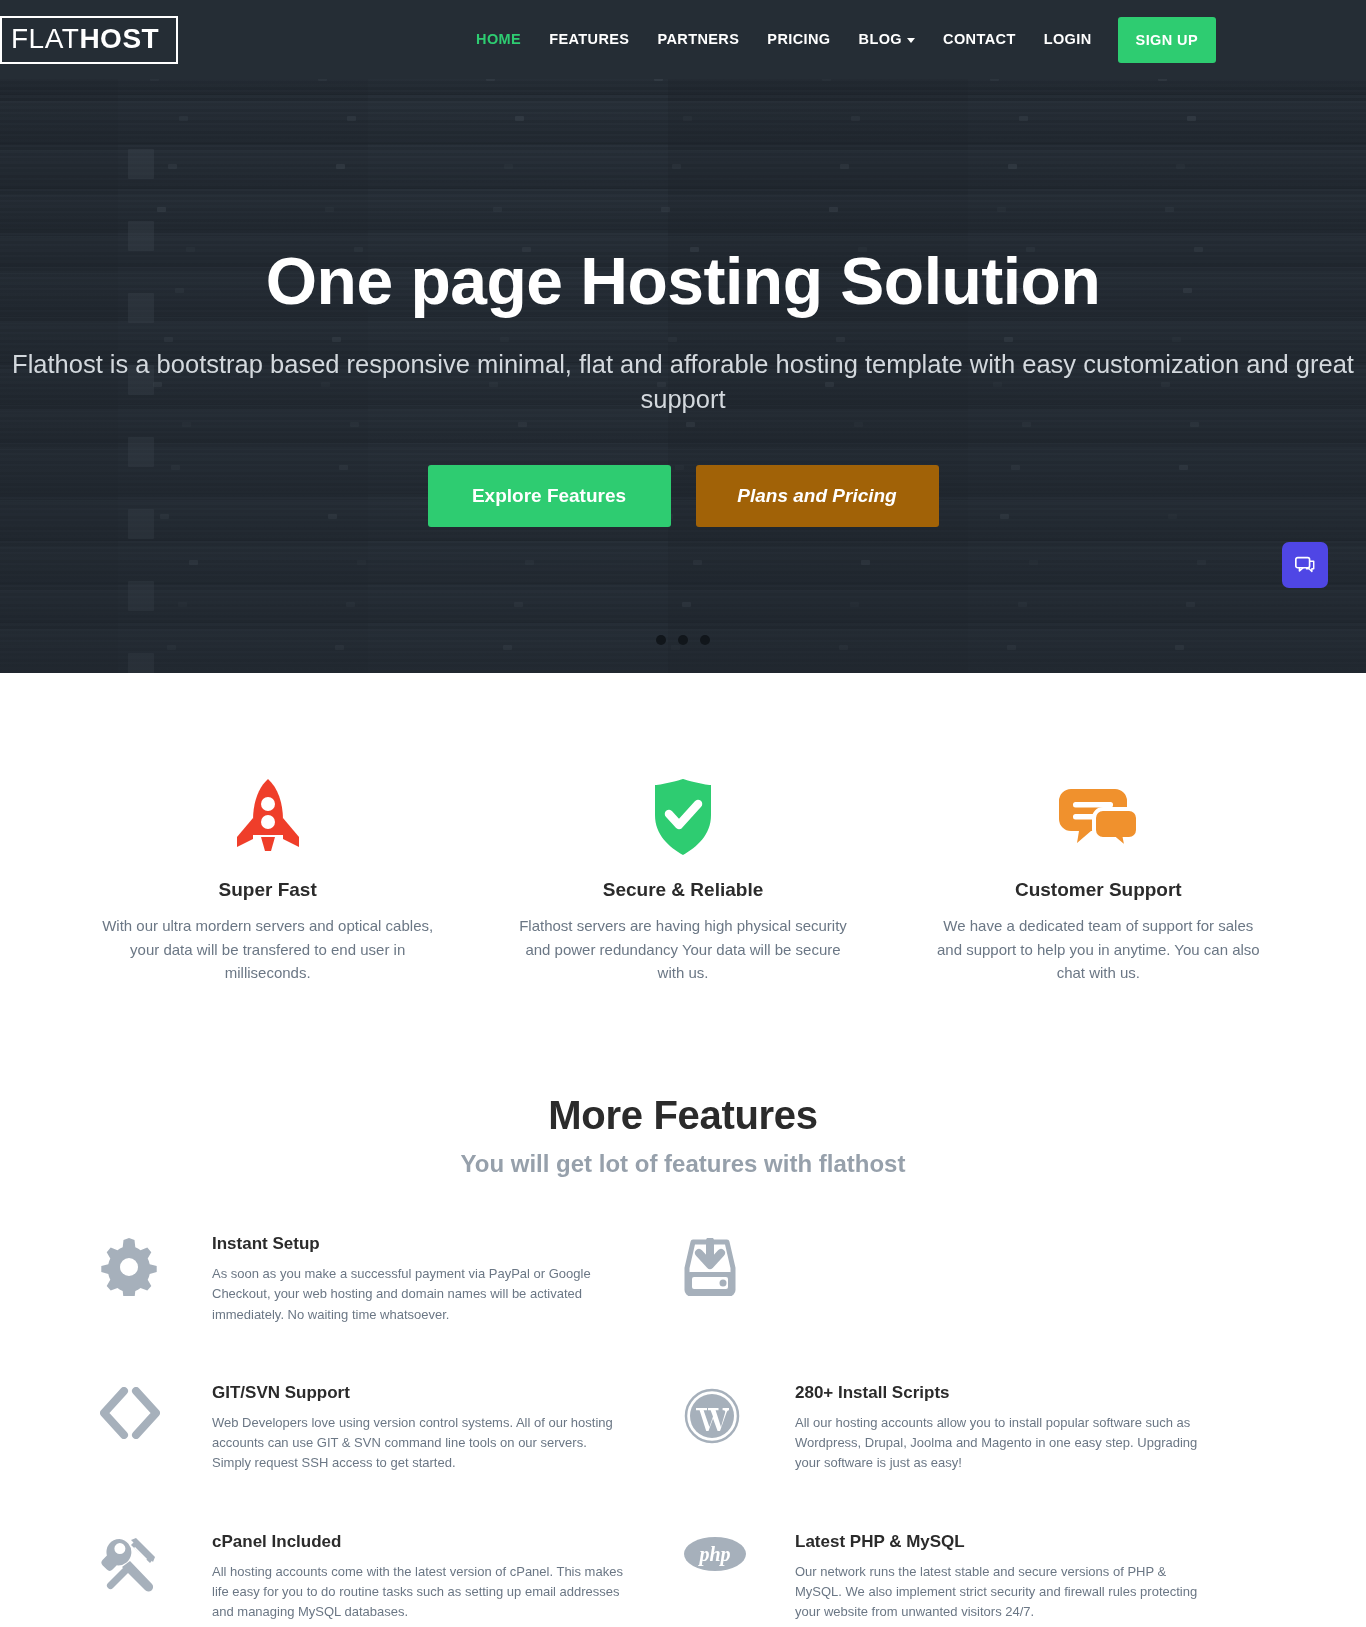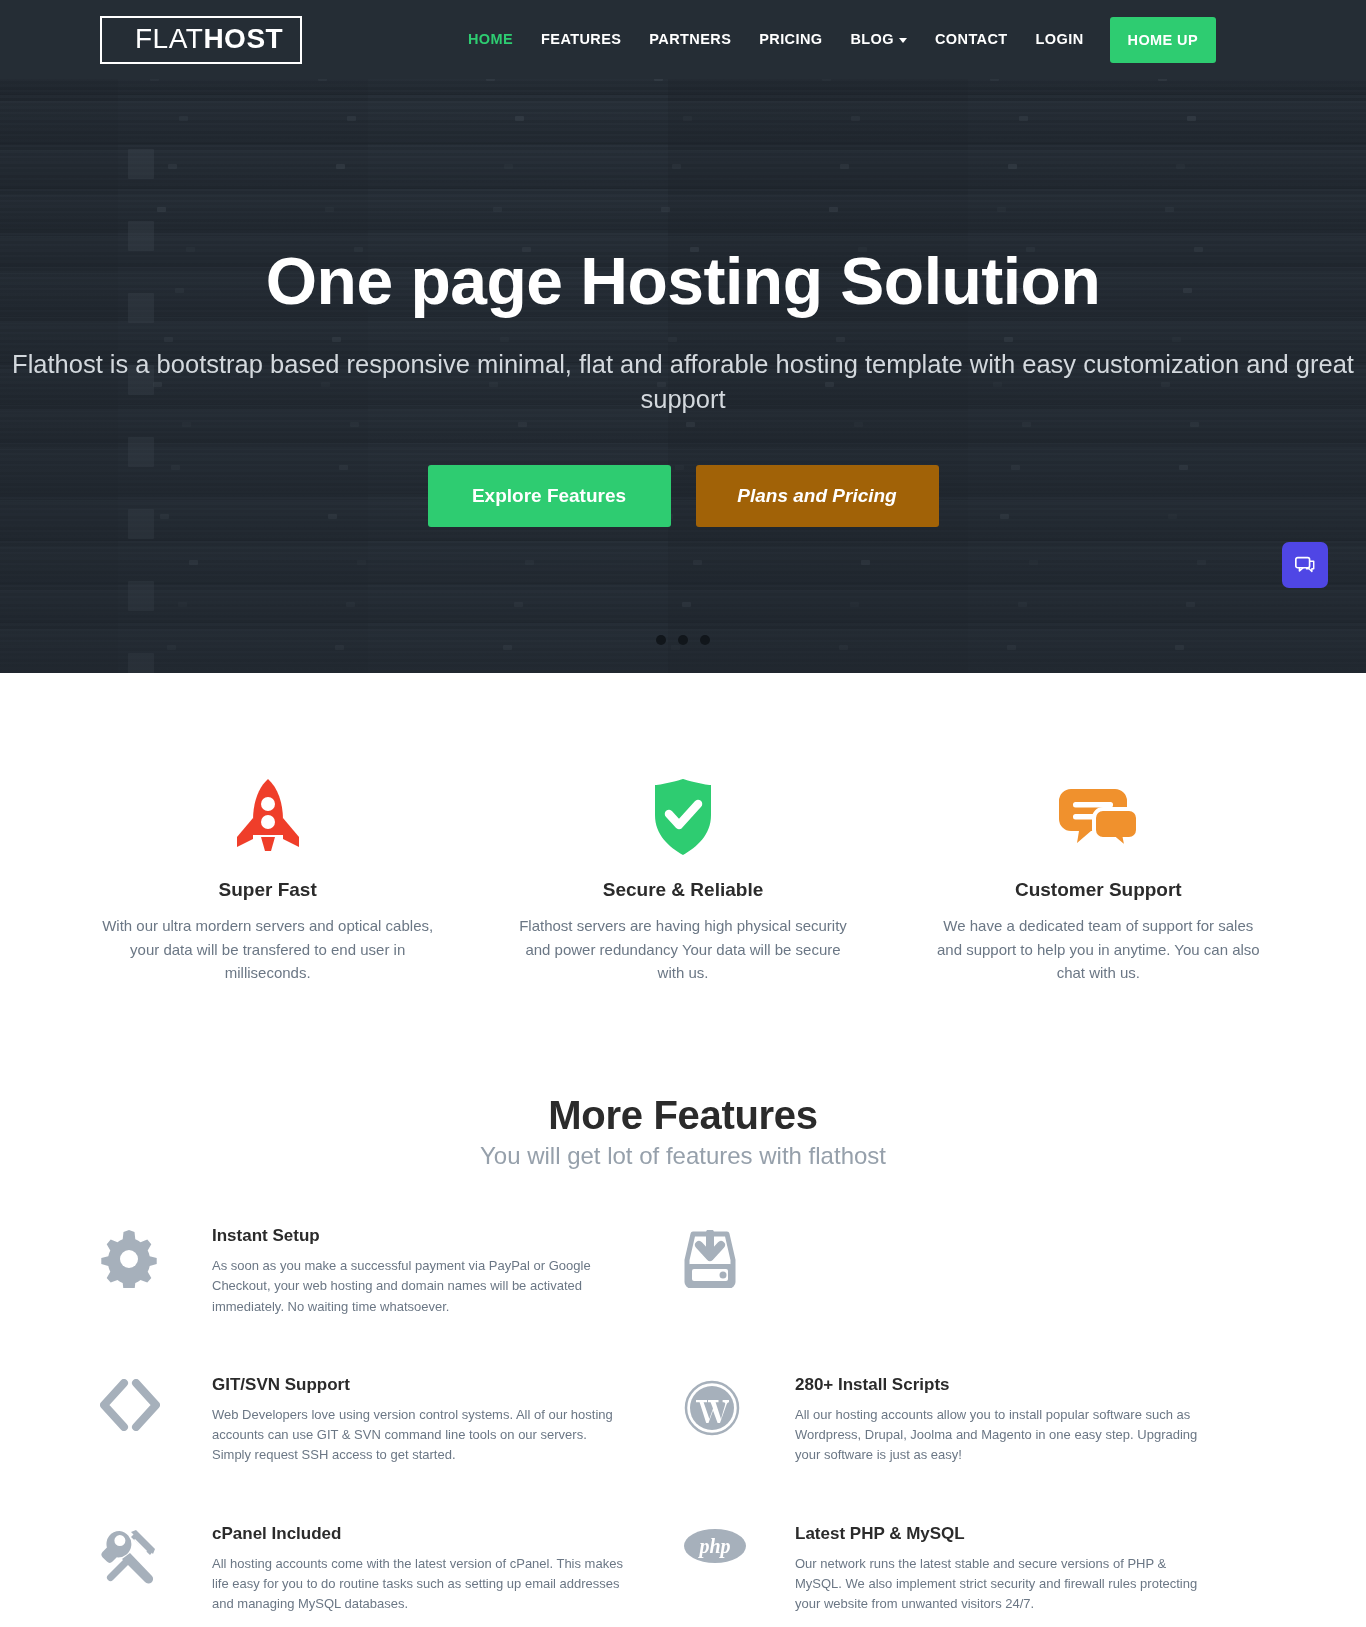--- a/index.html
+++ b/index.html
@@ -14,23 +14,22 @@
   
   .navbar {
     height: 79px;
     background: #252d35;
     display: flex;
     align-items: center;
     position: relative;
     z-index: 30;
   }
   .logo-box {
-    margin-left: 100px;
     border: 2px solid #ffffff;
-    padding: 7px 17px 9px 33px;
+    padding: 7px 17px 9px 9px;
     display: inline-block;
     line-height: 1;
   }
   .logo-text { color: #ffffff; font-size: 28px; letter-spacing: 0.5px; }
   .logo-text .lt-light { font-weight: 300; }
   .logo-text .lt-bold { font-weight: 700; }
 
   .nav-links {
     margin-left: auto;
     margin-right: 150px;
@@ -190,21 +189,21 @@
   .tf-desc {
     font-size: 15px;
     color: #6b7785;
     line-height: 1.58;
     margin-top: 13px;
   }
 
   
   .mf-head { text-align: center; padding-top: 108px; }
   .mf-title { font-size: 40px; font-weight: 700; color: #2b2b2b; letter-spacing: -0.3px; text-align: center; }
-  .mf-sub { font-size: 24px; color: #96a0ab; font-weight: 400; margin-top: 4px; }
+  .mf-sub { font-size: 24px; color: #96a0ab; font-weight: 700; margin-top: 12px; }
 
   .mf-grid {
     display: grid;
     grid-template-columns: 1fr 1fr;
     column-gap: 0px;
     row-gap: 58px;
     padding: 56px 100px 0 100px;
   }
   .mf-item { display: flex; padding-right: 60px; gap: 30px; }
   .mf-ico {
@@ -226,21 +225,21 @@
     <div class="logo-text"><span class="lt-light">FLAT</span><span class="lt-bold">HOST</span></div>
   </div>
   <div class="nav-links" id="nav-links">
       <a class="nav-item active">HOME</a>
       <a class="nav-item">FEATURES</a>
       <a class="nav-item">PARTNERS</a>
       <a class="nav-item">PRICING</a>
       <a class="nav-item">BLOG<span class="caret"></span></a>
       <a class="nav-item">CONTACT</a>
       <a class="nav-item">LOGIN</a>
-      <button class="signup-btn">HOME UP</button>
+      <button class="signup-btn">SIGN UP</button>
     </div>
 </div>
 
 <div class="hero">
   <div class="hero-bg" id="hero-bg">
       <div class="rack-col" style="left: 0px; width: 118px; filter: brightness(0.82);"></div>
       <div class="rack-col" style="left: 118px; width: 250px; filter: brightness(0.94);"></div>
       <div class="rack-col" style="left: 368px; width: 300px; filter: brightness(1.06);"></div>
       <div class="rack-col" style="left: 668px; width: 300px; filter: brightness(0.82);"></div>
       <div class="rack-col" style="left: 968px; width: 398px; filter: brightness(0.94);"></div>

